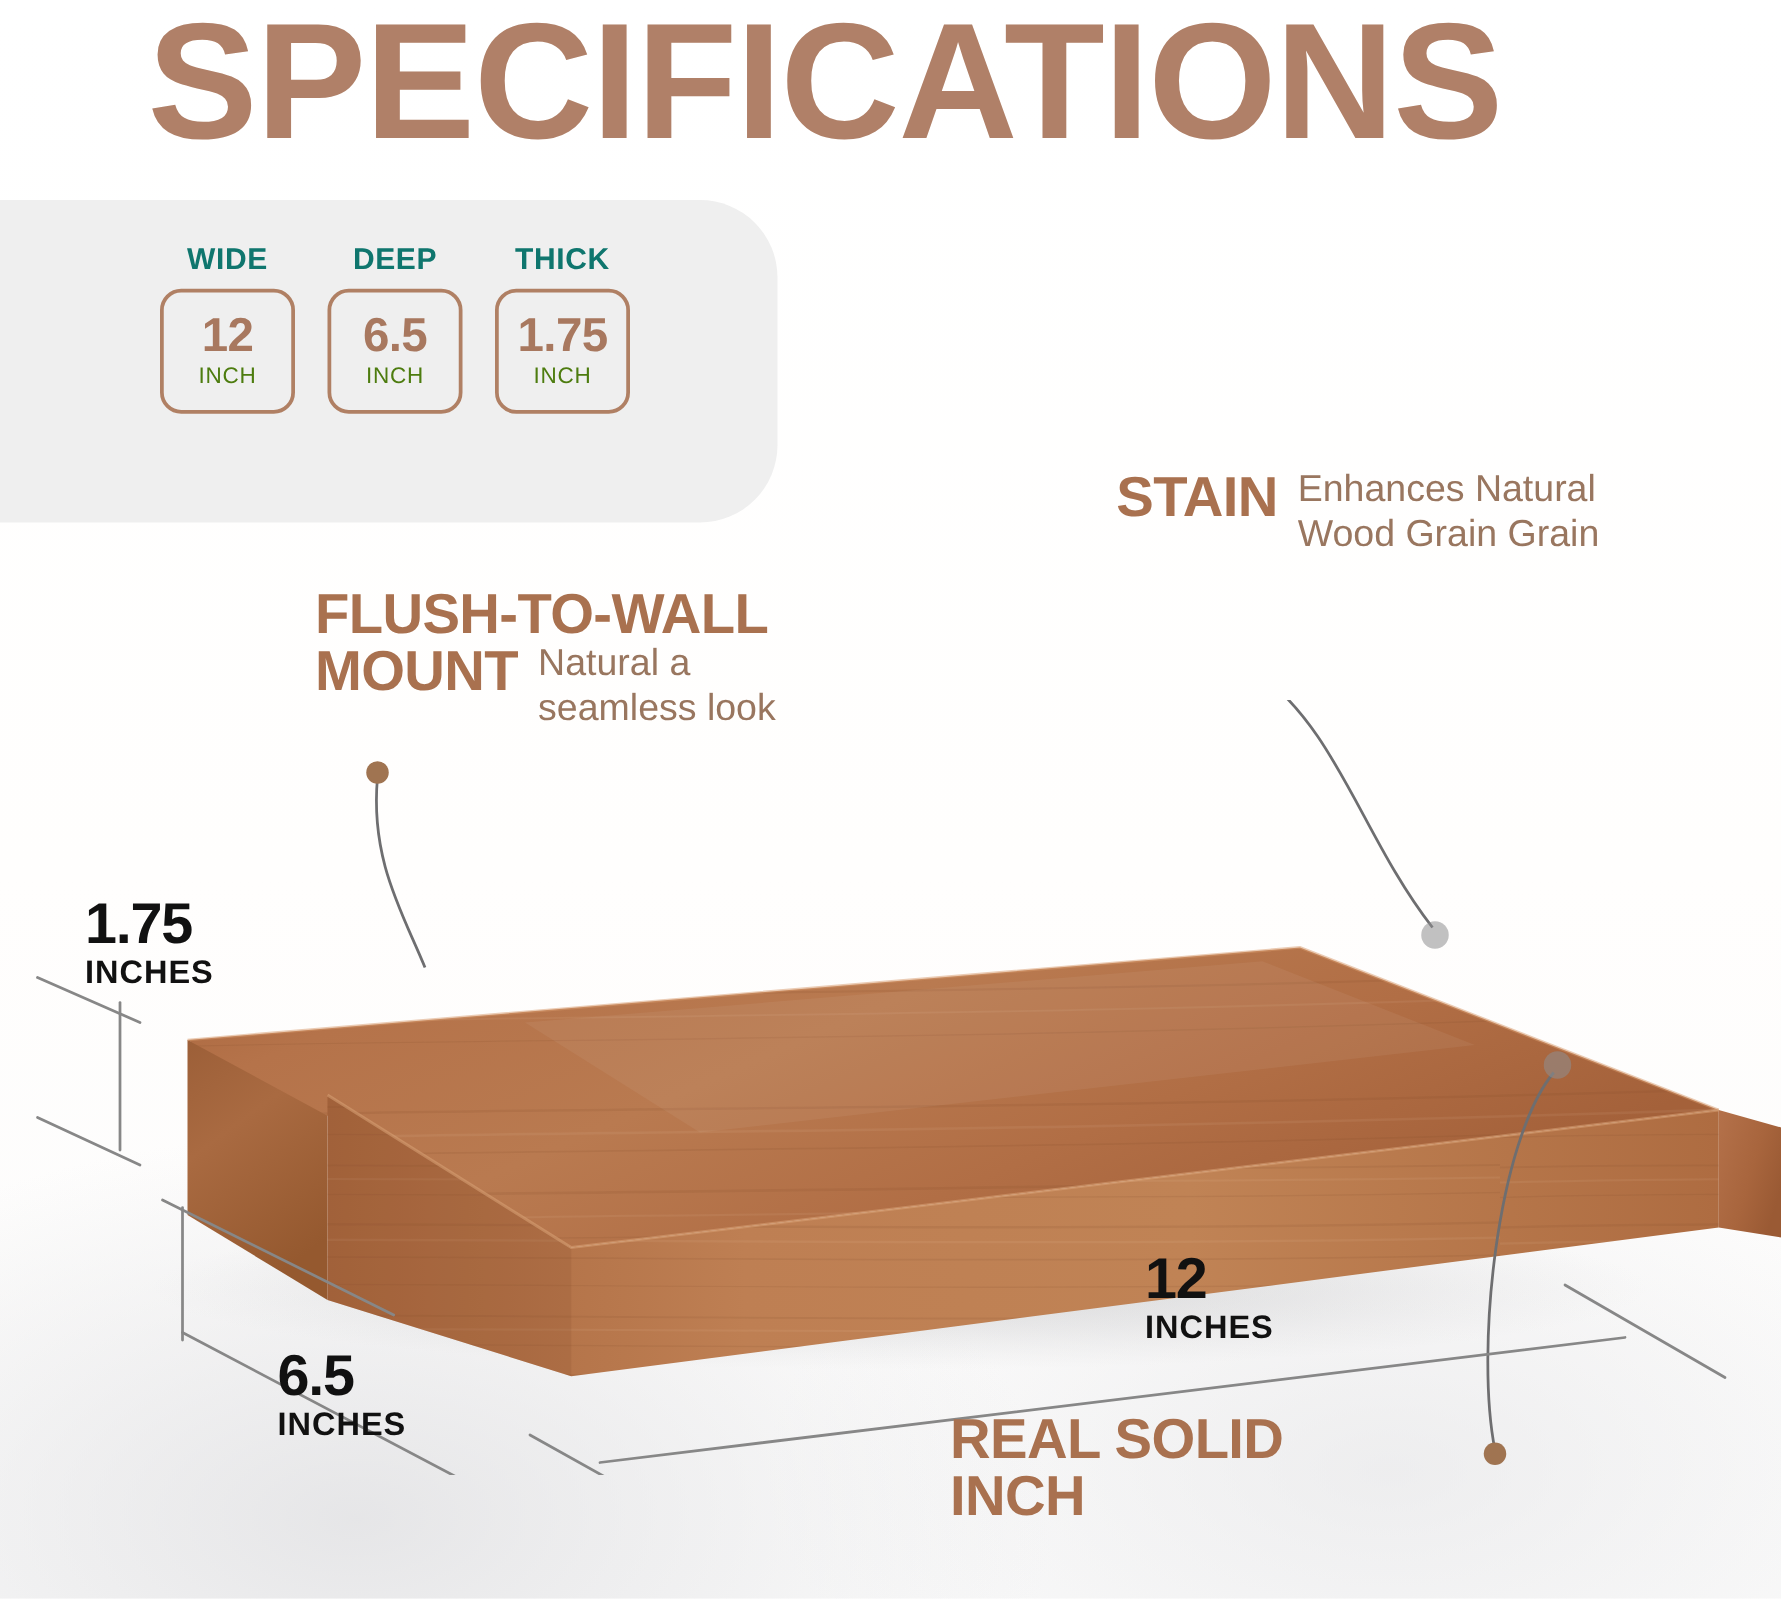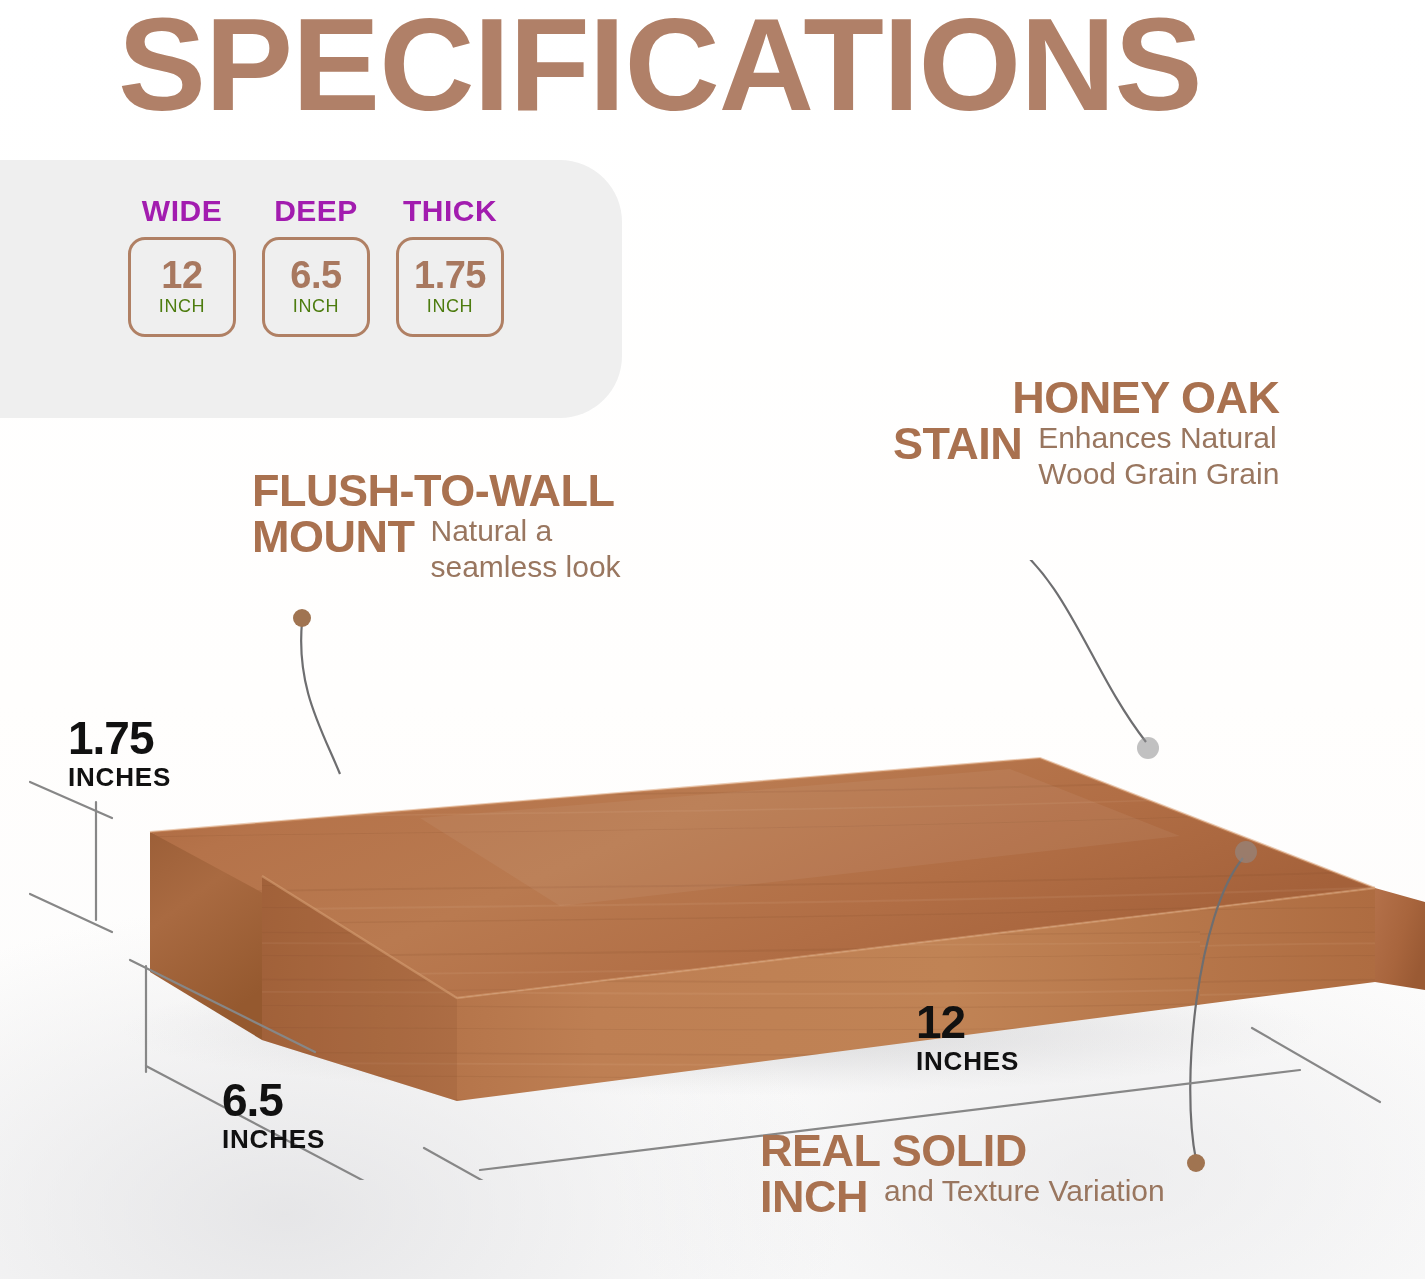--- a/index.html
+++ b/index.html
@@ -36,21 +36,21 @@
     width:662px; height:258px;
     background:#EFEFEF;
     border-radius:0 62px 62px 0;
   }
   #spec-row {
     position:absolute; left:168px; top:34px;
     display:flex; gap:26px; align-items:flex-start;
   }
   .spec-col { display:flex; flex-direction:column; align-items:center; width:108px; }
   .spec-head {
-    font-size:30px; font-weight:700; color:#a21caf;
+    font-size:24px; font-weight:700; color:#0f766e;
     letter-spacing:.5px; margin-bottom:9px;
   }
   .spec-box {
     width:108px; height:100px;
     border:3px solid #B08064; border-radius:17px;
     display:flex; flex-direction:column;
     align-items:center; justify-content:center;
     background:transparent;
   }
   .spec-val {
@@ -269,33 +269,31 @@
     <div class="co-inline">
       <div class="co-title">MOUNT</div>
       <div>
         <div class="co-sub">Natural a</div>
         <div class="co-sub">seamless look</div>
       </div>
     </div>
   </div>
 
   <div class="callout" id="callout-honey">
-    <div class="co-title">HONEY OAK</div>
     <div class="co-inline">
       <div class="co-title">STAIN</div>
       <div>
         <div class="co-sub">Enhances Natural</div>
         <div class="co-sub">Wood Grain Grain</div>
       </div>
     </div>
   </div>
 
   <div class="callout" id="callout-wood">
     <div class="co-title">REAL SOLID</div>
     <div class="co-inline">
       <div class="co-title">INCH</div>
       <div>
-        <div class="co-sub">and Texture Variation</div>
       </div>
     </div>
   </div>
 
 </div>
 
 </body></html>

